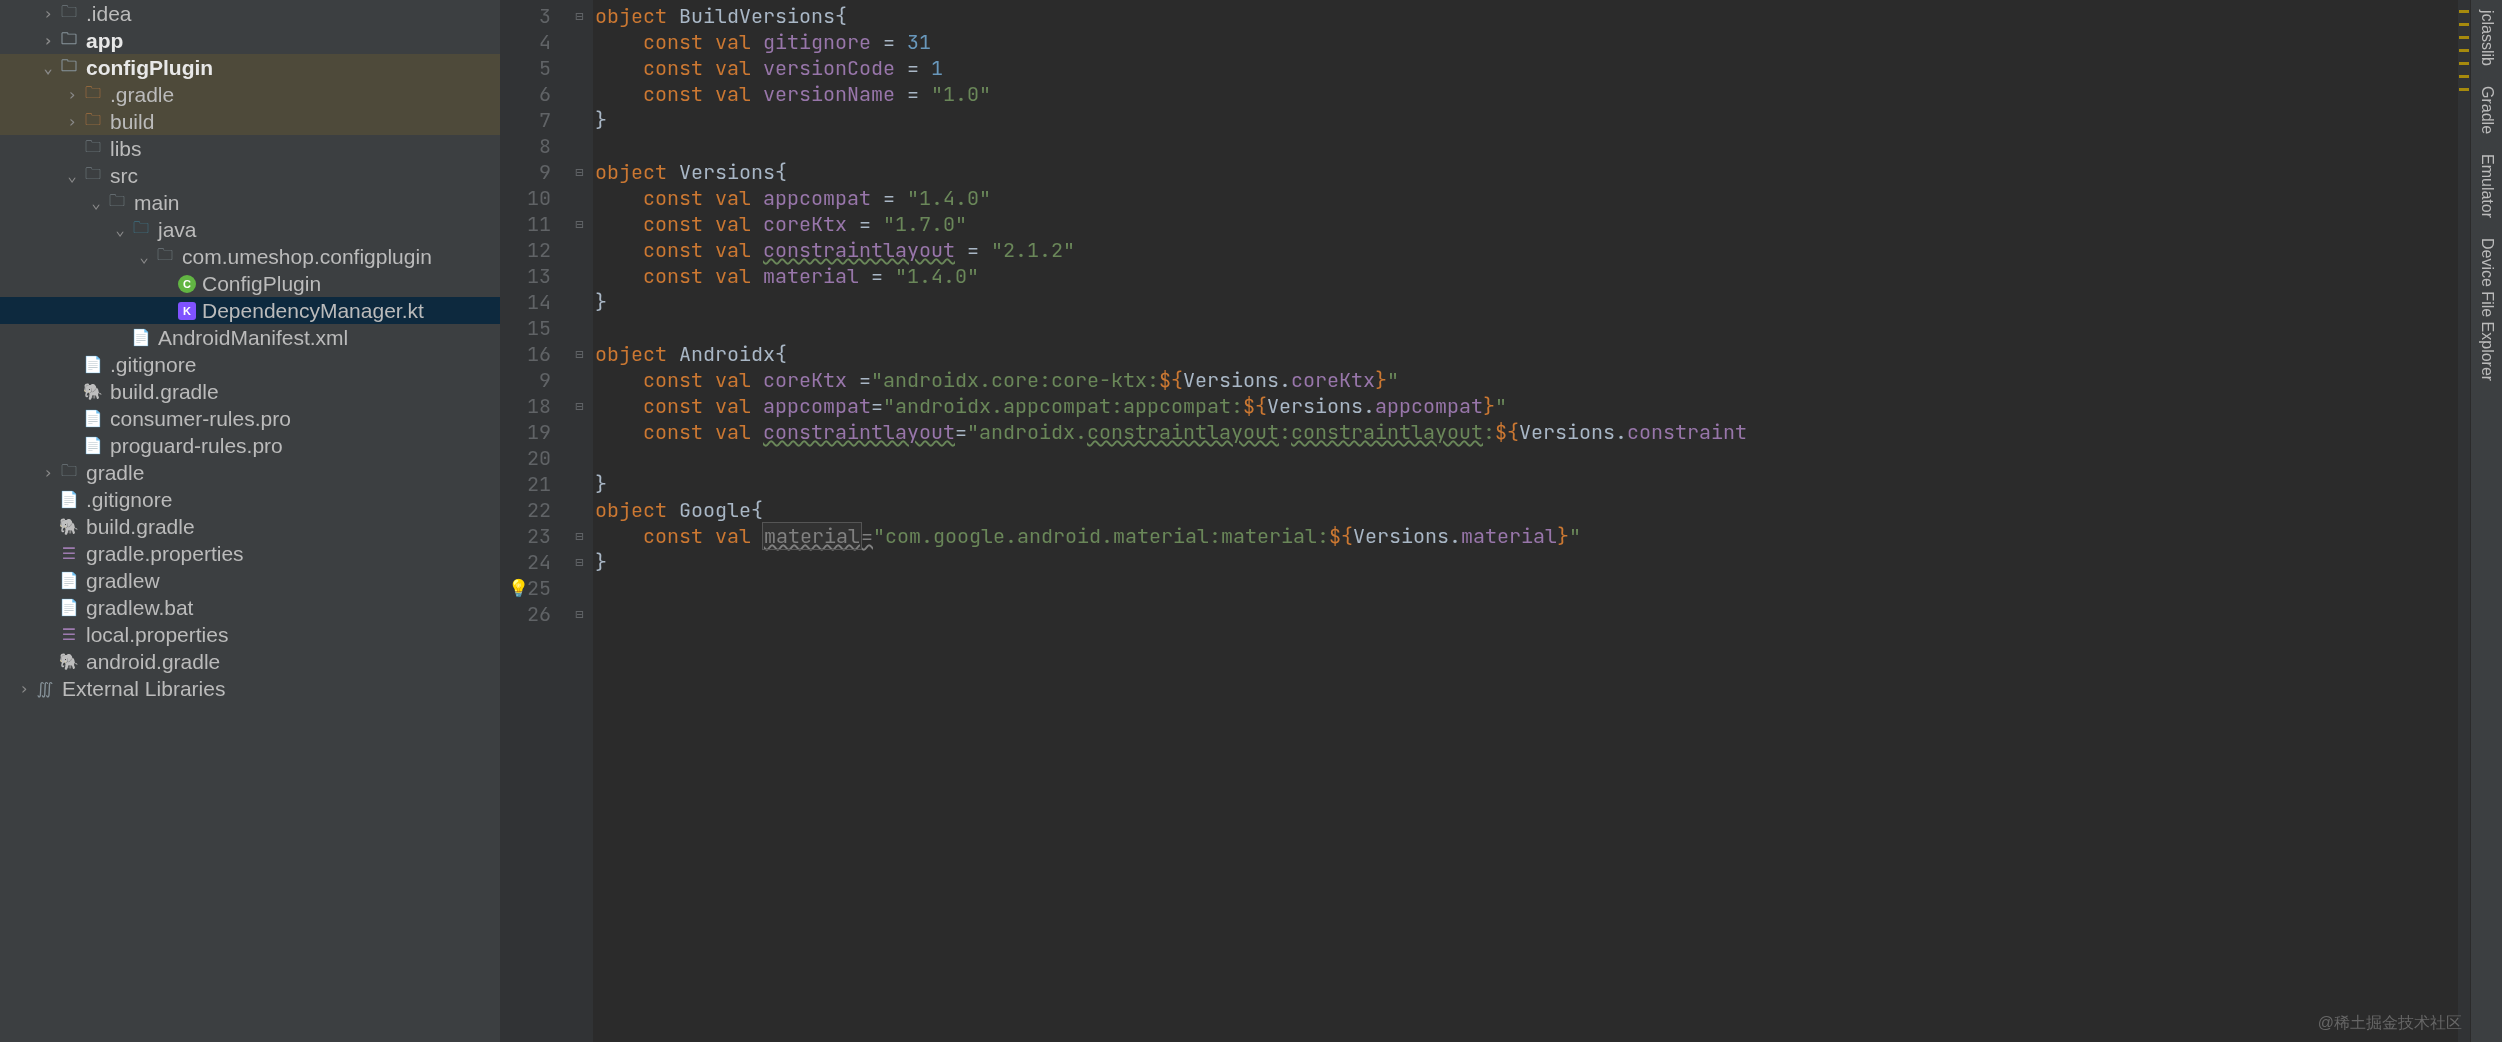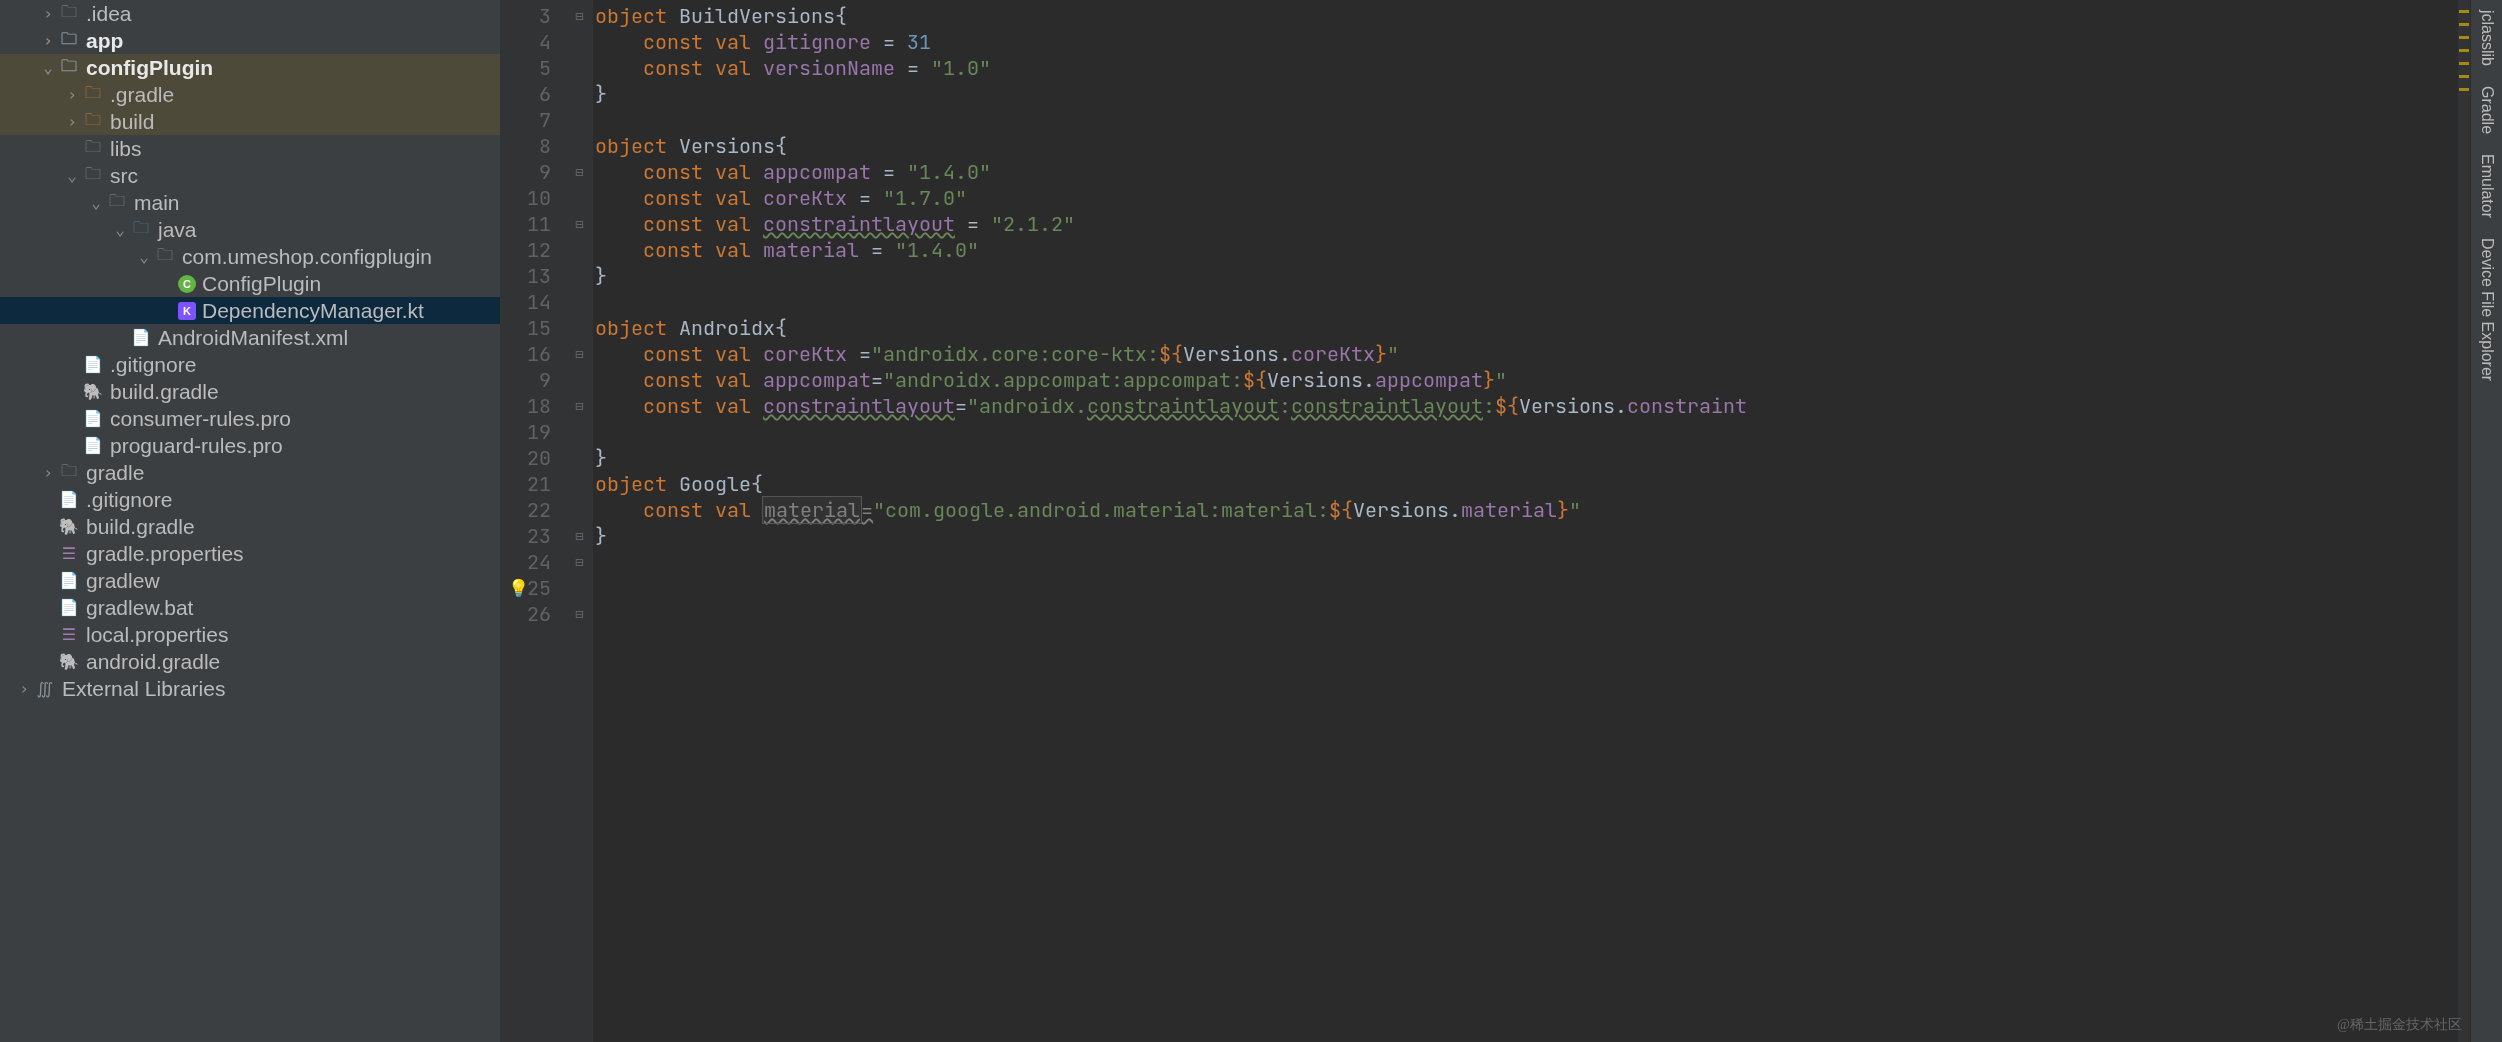--- a/index.html
+++ b/index.html
@@ -35,21 +35,21 @@
 .cc-num { color:#6897bb; }
 .cc-str { color:#6a8759; }
 .cc-brace { color:#a9b7c6; }
 .cc-tpl { color:#cc7832; }
 .cc-warn { color:#808080; text-decoration:wavy underline #808080; }
 .cc-typo { text-decoration:wavy underline #6a8759; }
 .side-tabs { width:32px; background:#3c3f41; display:flex; flex-direction:column; align-items:center; border-left:1px solid #2b2b2b; }
 .side-tab { writing-mode:vertical-lr; padding:10px 4px; font-size:16px; color:#bbbbbb; cursor:pointer; }
 .minimap { width:12px; background:#313335; }
 .minimap .mark { height:3px; background:#a68a0d; margin:10px 1px; }
-.watermark { position:absolute; bottom:8px; right:8px; color:#666; font-size:14px; font-family:Liberation Serif, serif; }
+.watermark { position:absolute; bottom:8px; right:8px; color:#666; font-size:16px; font-family:Liberation Sans, sans-serif; }
 .caret-field { background:#323232; outline:1px solid #555; padding:0 1px; }
 </style>
 </head>
 <body>
 
 <div class="container">
   <div class="tree-panel" id="tree">
       <div class="tree-row" style="padding-left: 38px;">
         <span class="arrow">›</span>
         <span class="icon icon-folder">🗀</span>
@@ -230,20 +230,21 @@
         <div class="fold-mark"></div>
         <div class="fold-mark"></div>
         <div class="fold-mark">⊟</div>
         <div class="fold-mark">⊟</div>
         <div class="fold-mark"></div>
         <div class="fold-mark">⊟</div>
       </div>
     <div class="code" id="code">
         <div class="code-line"><span class="cc-key">object </span><span class="cc-type">BuildVersions</span><span class="cc-brace">{</span></div>
         <div class="code-line"><span>    </span><span class="cc-key">const val </span><span class="cc-ident">gitignore</span><span> = </span><span class="cc-num">31</span></div>
+        <div class="code-line"><span>    </span><span class="cc-key">const val </span><span class="cc-ident">versionCode</span><span> = </span><span class="cc-num">1</span></div>
         <div class="code-line"><span>    </span><span class="cc-key">const val </span><span class="cc-ident">versionName</span><span> = </span><span class="cc-str">"1.0"</span></div>
         <div class="code-line"><span class="cc-brace">}</span></div>
         <div class="code-line"></div>
         <div class="code-line"><span class="cc-key">object </span><span class="cc-type">Versions</span><span class="cc-brace">{</span></div>
         <div class="code-line"><span>    </span><span class="cc-key">const val </span><span class="cc-ident">appcompat</span><span> = </span><span class="cc-str">"1.4.0"</span></div>
         <div class="code-line"><span>    </span><span class="cc-key">const val </span><span class="cc-ident">coreKtx</span><span> = </span><span class="cc-str">"1.7.0"</span></div>
         <div class="code-line"><span>    </span><span class="cc-key">const val </span><span class="cc-ident cc-typo">constraintlayout</span><span> = </span><span class="cc-str">"2.1.2"</span></div>
         <div class="code-line"><span>    </span><span class="cc-key">const val </span><span class="cc-ident">material</span><span> = </span><span class="cc-str">"1.4.0"</span></div>
         <div class="code-line"><span class="cc-brace">}</span></div>
         <div class="code-line"></div>

